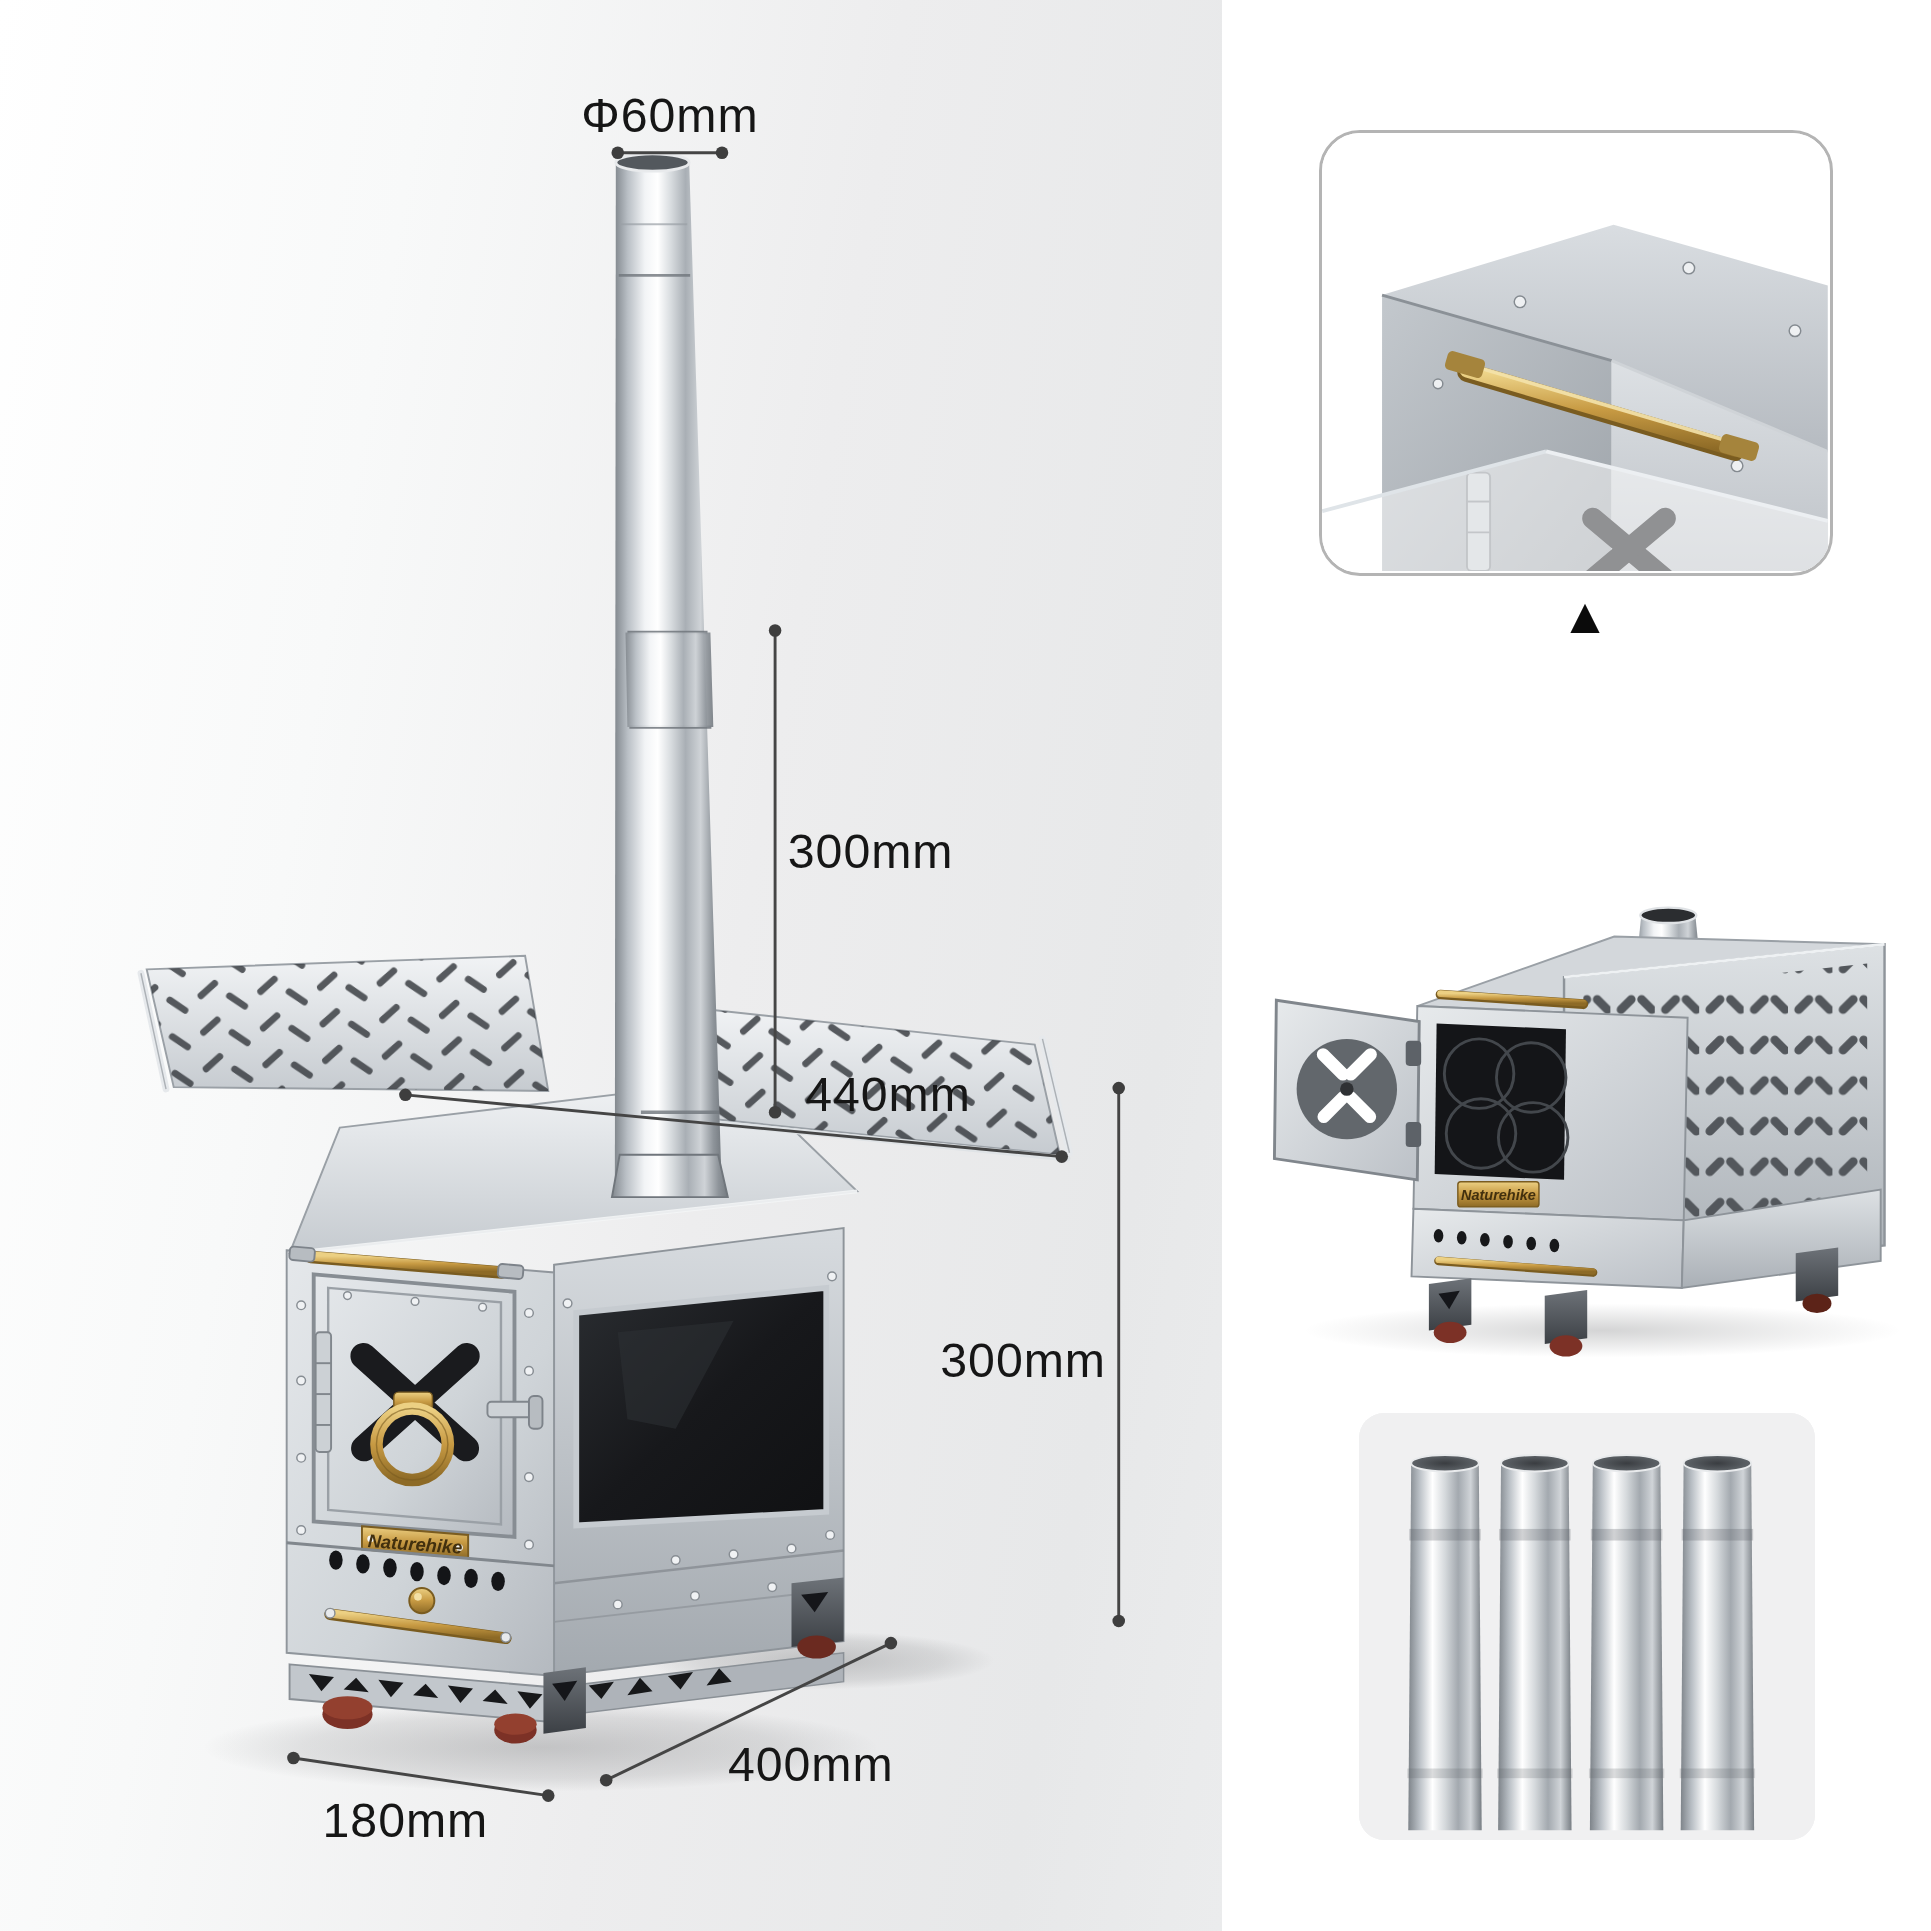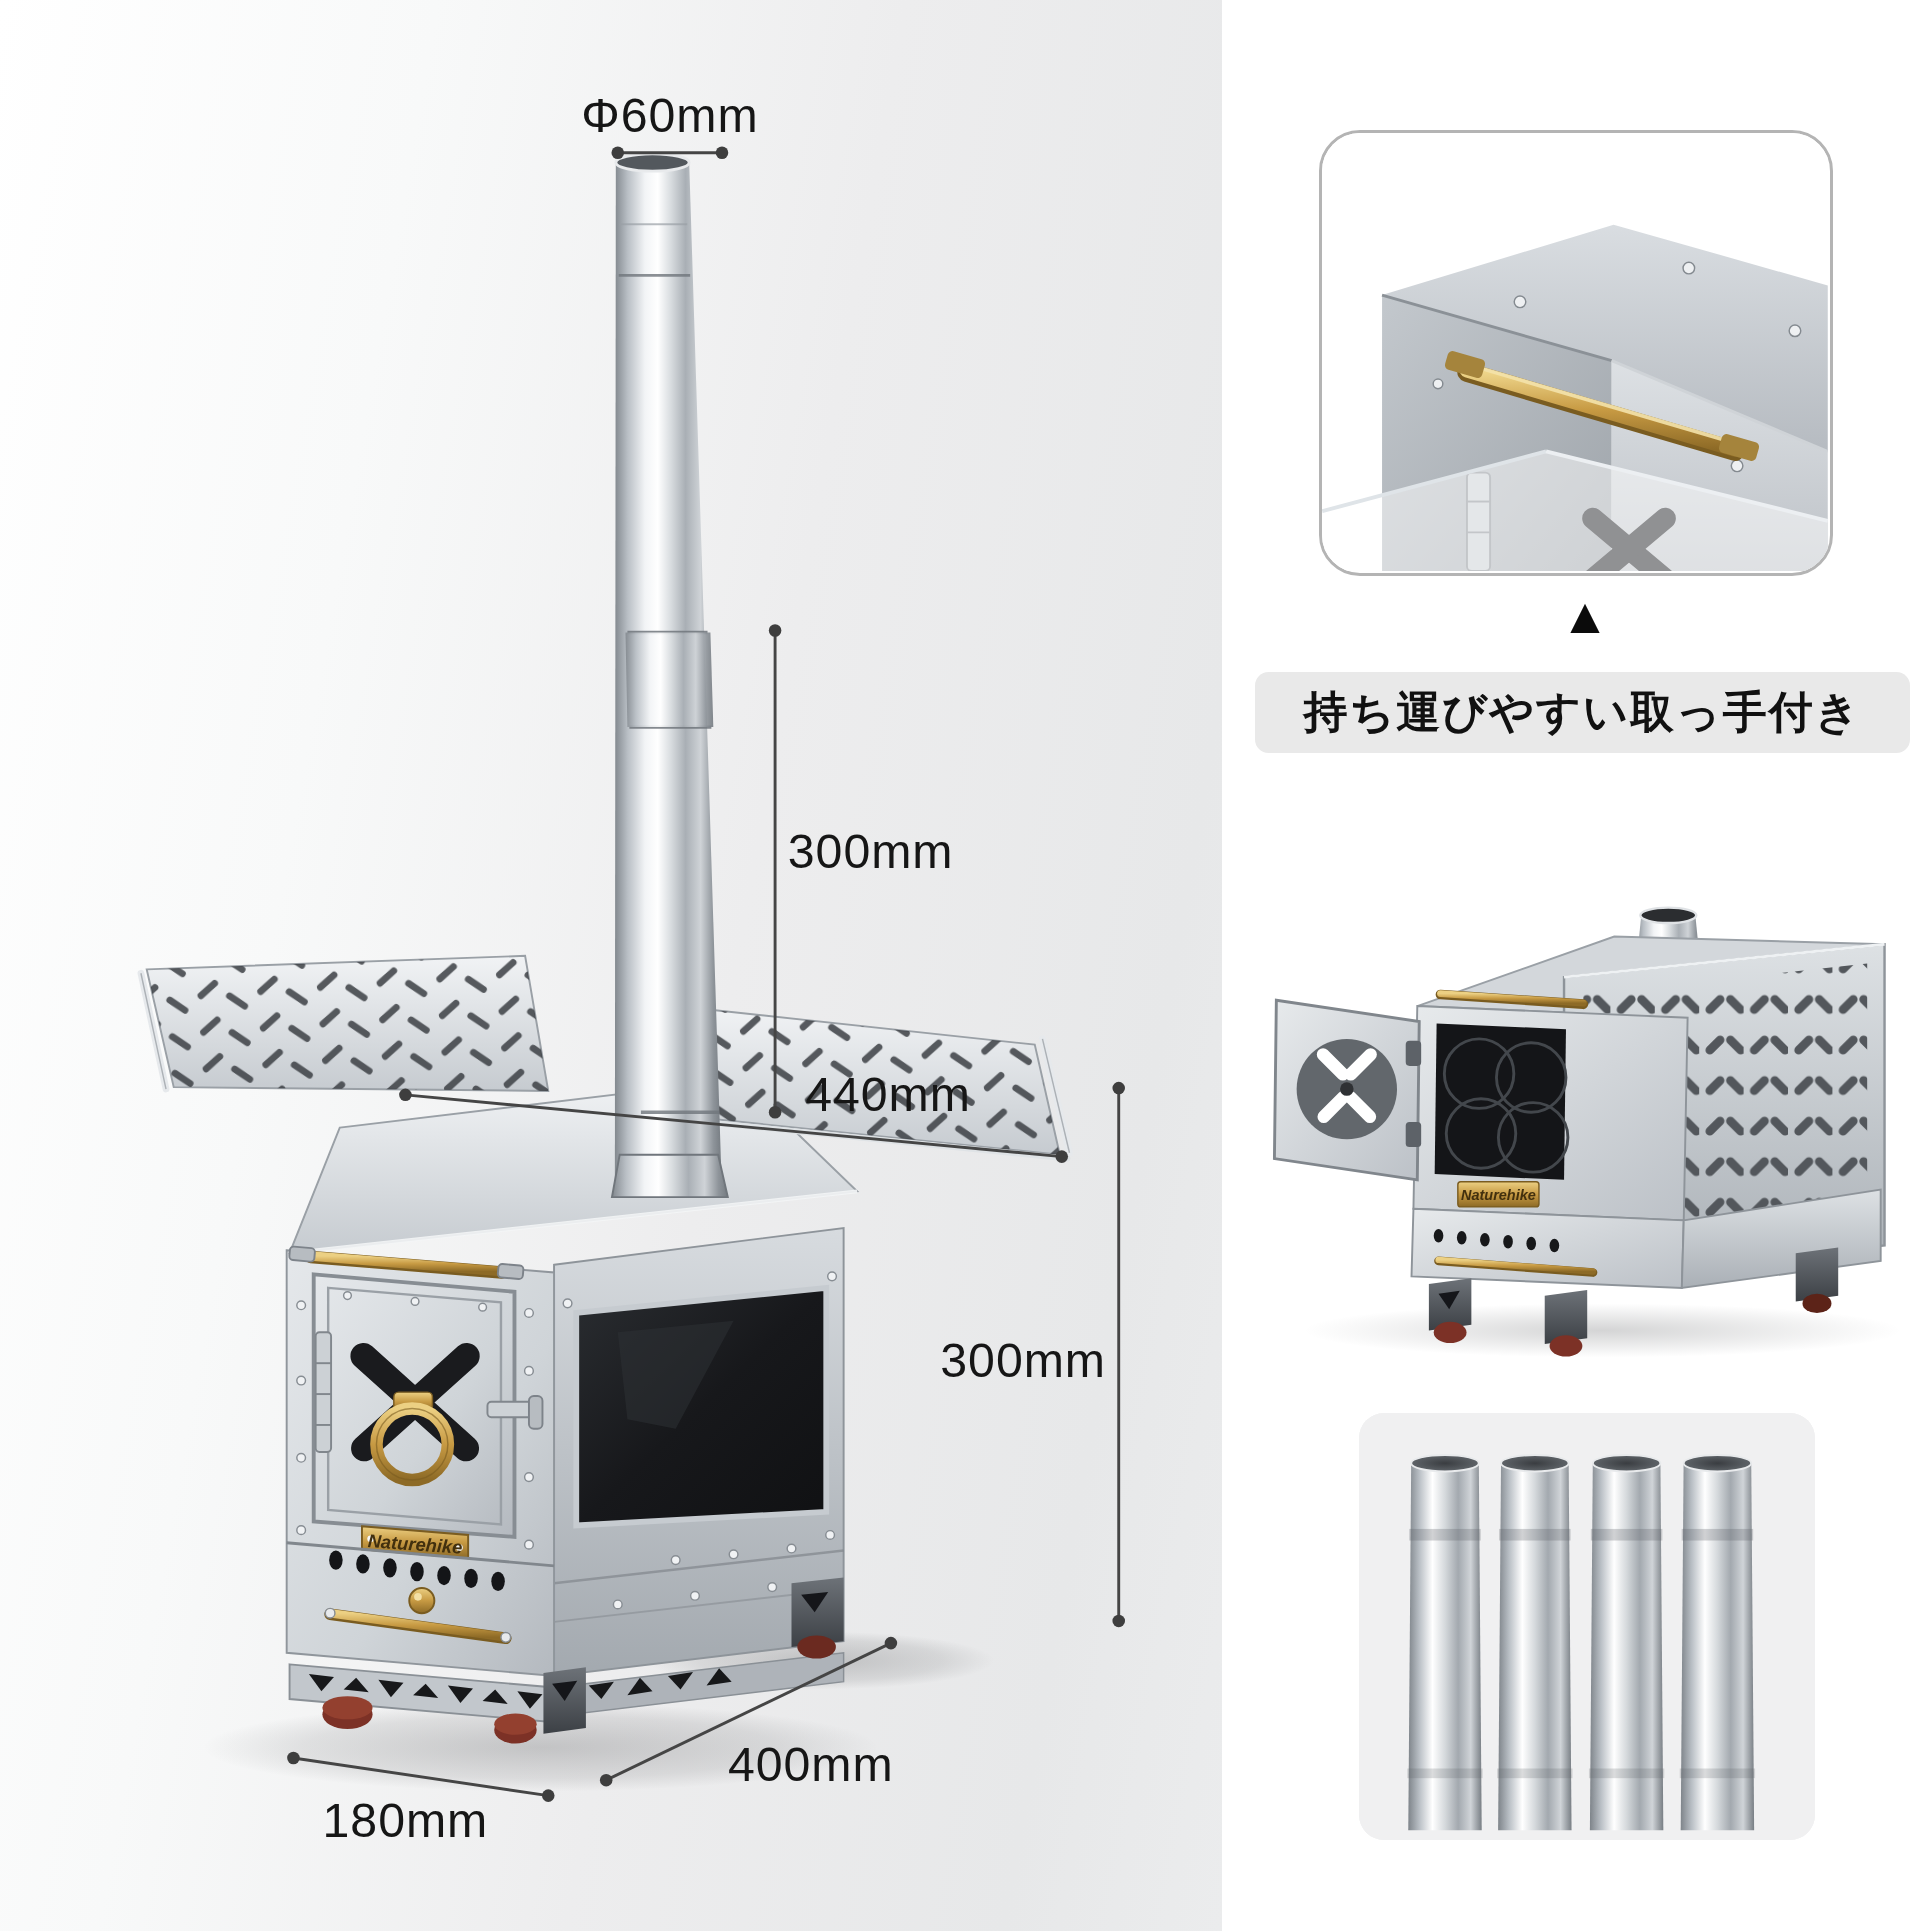--- a/index.html
+++ b/index.html
@@ -331,23 +331,20 @@
         </g>
         <g>
           <polygon points="0,392 232,330 524,402 524,454 0,454" fill="#ffffff" opacity="0.5"></polygon>
           <line x1="0" y1="392" x2="232" y2="330" stroke="#dfe4e8" stroke-width="4"></line>
           <line x1="232" y1="330" x2="524" y2="402" stroke="#eceff2" stroke-width="4"></line>
         </g>
       </svg>
     </div>
 
     <div class="pointer-triangle" style="left:106px;"><span>▲</span></div>
-    <div class="caption-pill" style="left:33px;">
-      <span>持ち運びやすい取っ手付き</span>
-    </div>
 
     <svg class="mid-photo" style="left:33px;" width="676" height="502" viewBox="0 0 700 520">
       <defs>
         <linearGradient id="mSide" x1="0" y1="0" x2="0" y2="1">
           <stop offset="0" stop-color="#dde1e4"></stop>
             <stop offset="1" stop-color="#aab0b6"></stop>
         </linearGradient>
         <linearGradient id="mFront" x1="0" y1="0" x2="1" y2="1">
           <stop offset="0" stop-color="#e7eaec"></stop>
             <stop offset="1" stop-color="#bcc1c7"></stop>

